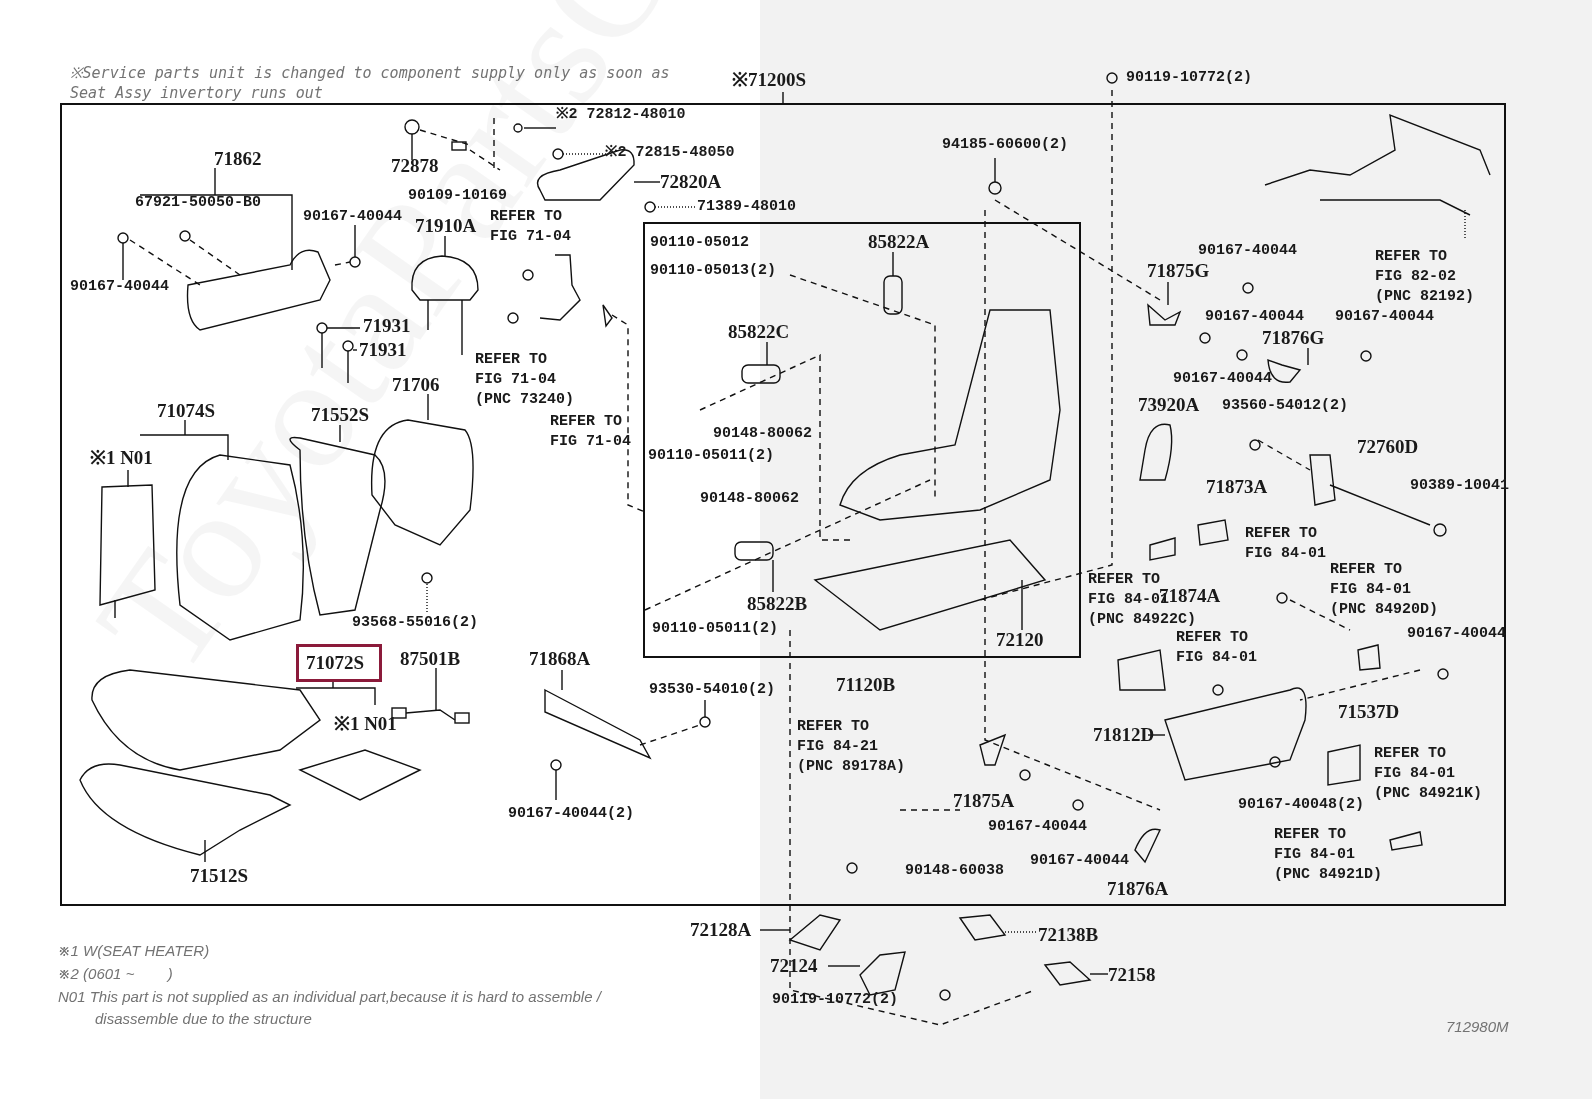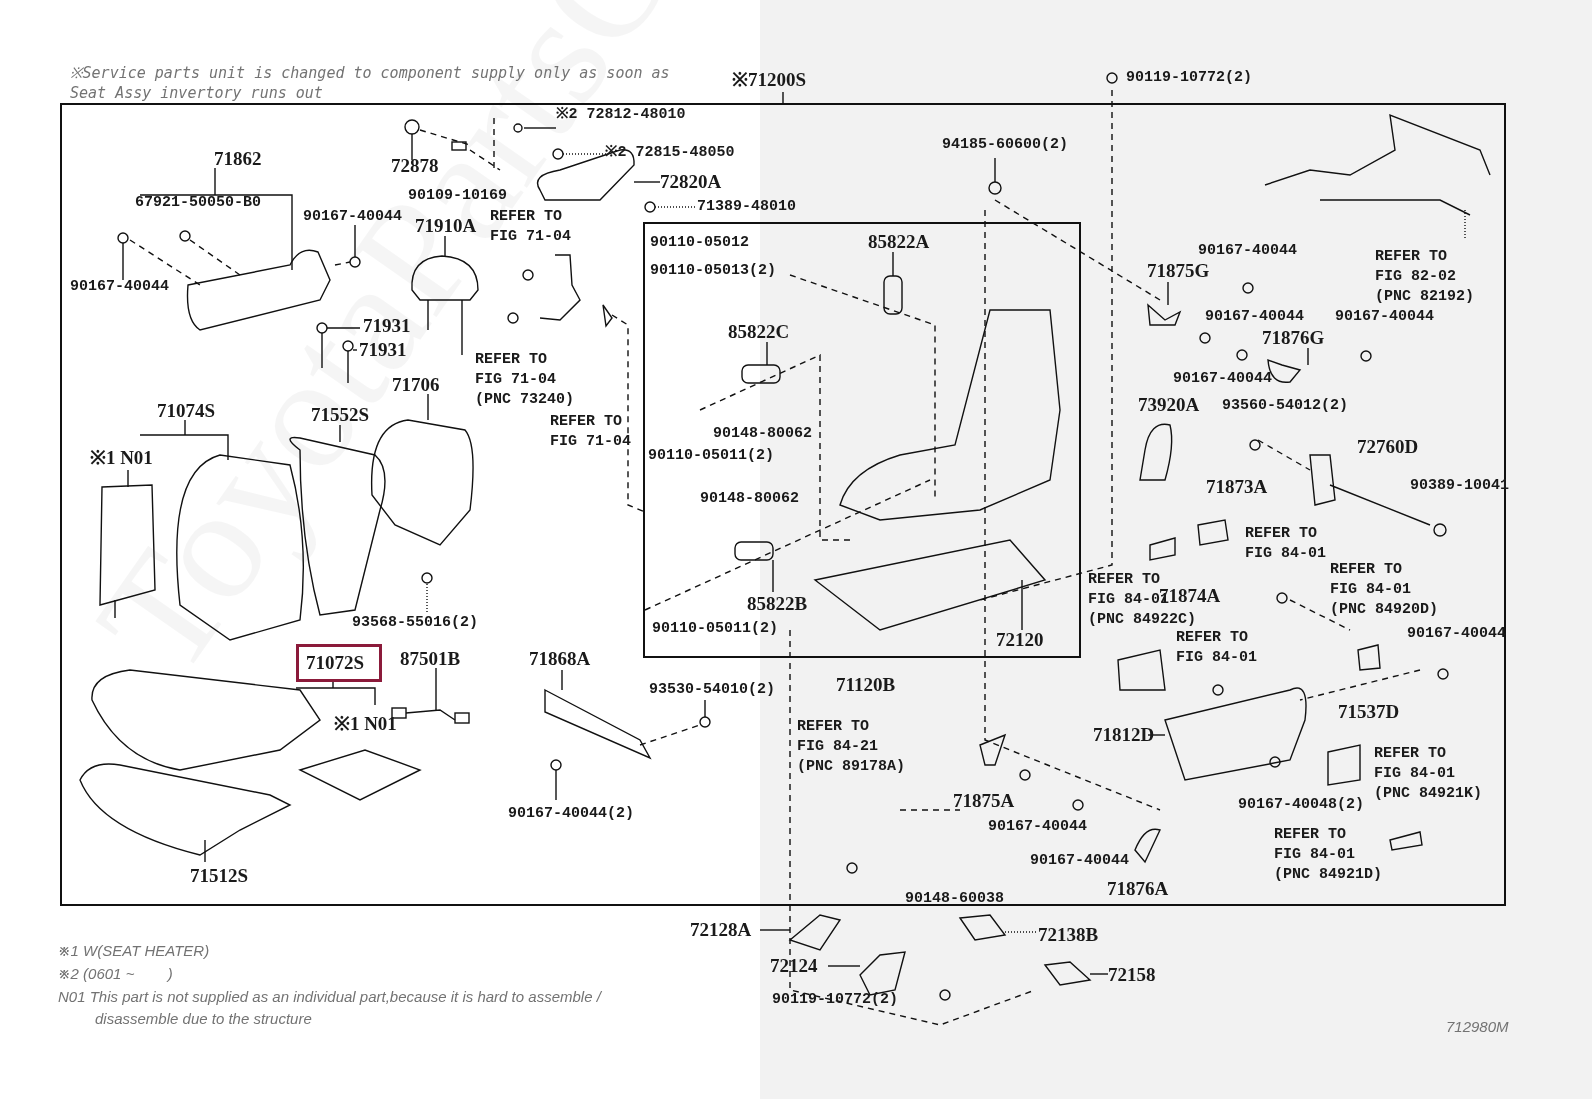--- a/index.html
+++ b/index.html
@@ -239,21 +239,21 @@
 <div class="lbl" style="left:650px;top:263px;">90110-05013(2)</div>
 <div class="lbl big" style="left:868px;top:232px;">85822A</div>
 <div class="lbl big" style="left:728px;top:322px;">85822C</div>
 <div class="lbl" style="left:713px;top:426px;">90148-80062</div>
 <div class="lbl" style="left:648px;top:448px;">90110-05011(2)</div>
 <div class="lbl" style="left:700px;top:491px;">90148-80062</div>
 <div class="lbl big" style="left:747px;top:594px;">85822B</div>
 <div class="lbl" style="left:652px;top:621px;">90110-05011(2)</div>
 <div class="lbl big" style="left:996px;top:630px;">72120</div>
 <div class="lbl big" style="left:836px;top:675px;">71120B</div>
-<div class="lbl" style="left:905px;top:891px;">90148-60038</div>
+<div class="lbl" style="left:905px;top:863px;">90148-60038</div>
 <div class="lbl big" style="left:953px;top:791px;">71875A</div>
 <div class="lbl" style="left:988px;top:819px;">90167-40044</div>
 <div class="lbl" style="left:1030px;top:853px;">90167-40044</div>
 <div class="lbl big" style="left:1107px;top:879px;">71876A</div>
 
 <div class="lbl" style="left:1126px;top:70px;">90119-10772(2)</div>
 <div class="lbl" style="left:1198px;top:243px;">90167-40044</div>
 <div class="lbl big" style="left:1122px;top:261px;margin-left:25px;">71875G</div>
 <div class="lbl" style="left:1205px;top:309px;">90167-40044</div>
 <div class="lbl" style="left:1335px;top:309px;">90167-40044</div>

